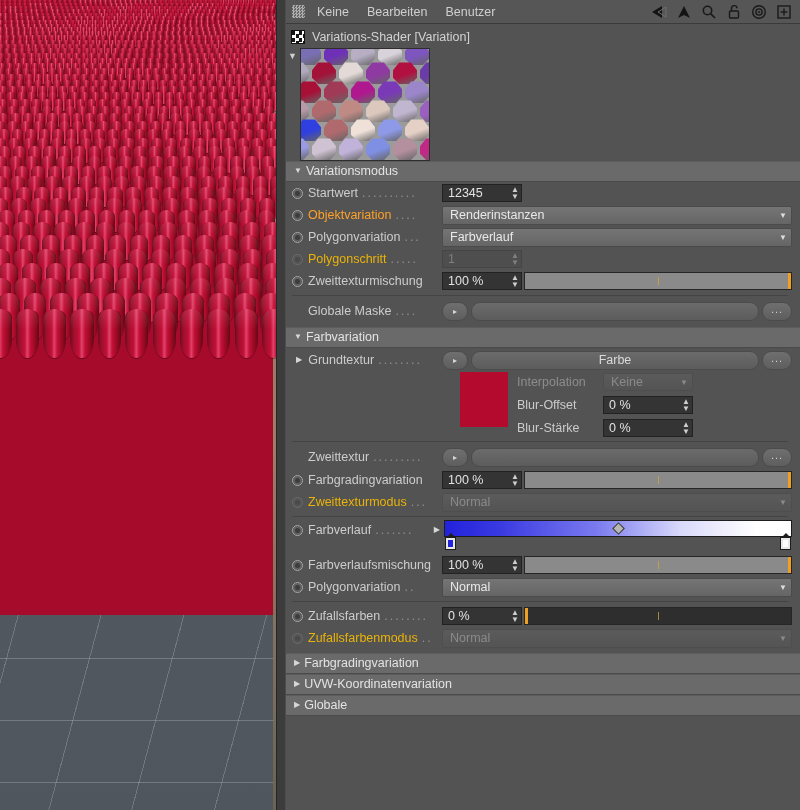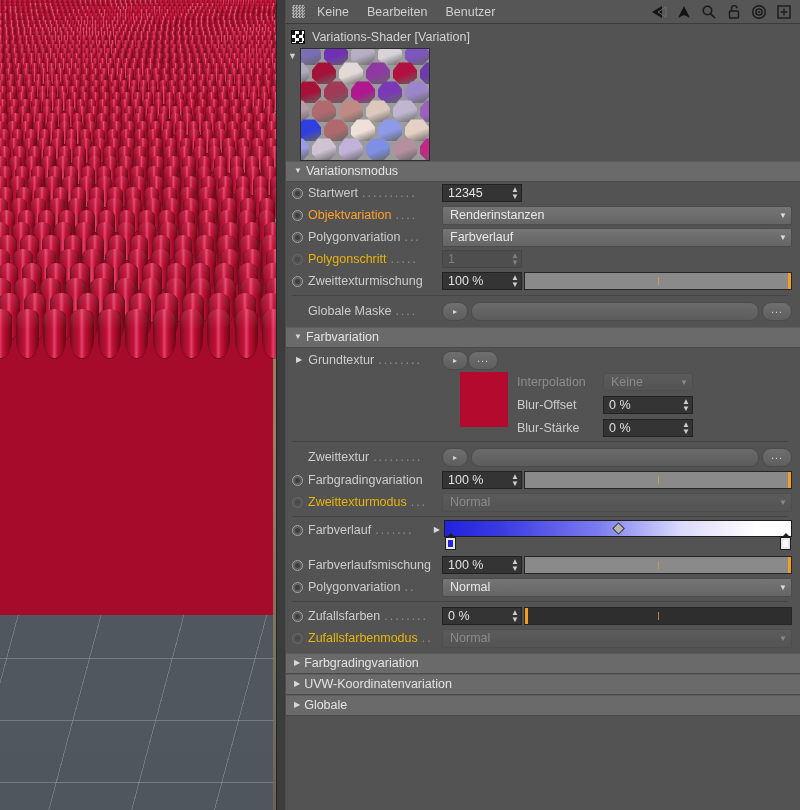--- a/index.html
+++ b/index.html
@@ -2003,20 +2003,21 @@
       </div>
       <div class="rows">
 
         <div class="row tall">
           <div class="lblbox" style="padding-left:4px">
             <span class="arrow" style="margin-right:6px">▶</span>
             <span class="lbl">Grundtextur</span>
             <span class="dots">........</span>
           </div>
           <div class="minibtn">▸</div>
+          <div class="linkfield">Farbe</div>
           <div class="dotsbtn">...</div>
         </div>
 
         <div class="subgrid">
           <div class="swatch" id="swatch" style="background: rgb(179, 10, 46);"></div>
           <div class="col2">
             <div class="subrow">
               <span class="slabel dim">Interpolation</span>
               <div class="dropdown dim" style="width:90px;flex:0 0 auto;height:18px">
                 <span>Keine</span>

